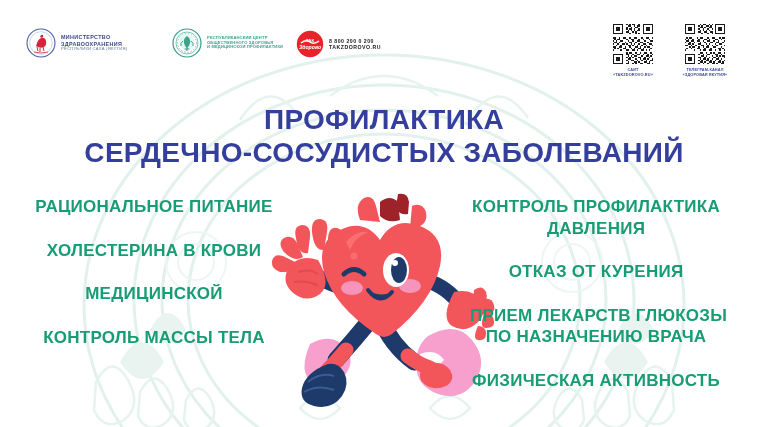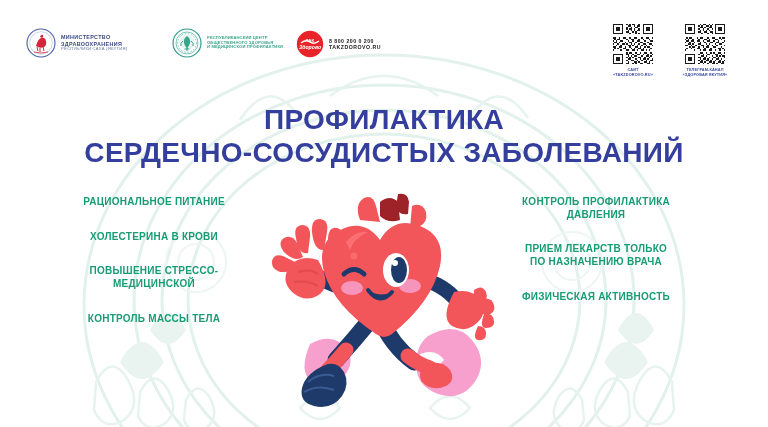--- a/index.html
+++ b/index.html
@@ -120,21 +120,21 @@
     position: absolute;
     top: 196px;
     width: 252px;
     z-index: 3;
   }
   #col-left  { left: 28px;  text-align: right; }
   #col-right { left: 470px; text-align: left;  }
 
   .tip {
     color: #179c73;
-    font-size: 10px;
+    font-size: 17px;
     font-weight: 700;
     letter-spacing: .25px;
     line-height: 1.27;
     margin-bottom: 22px;
   }
   #col-left  .tip { text-align: center; }
   #col-right .tip { text-align: center; }
   .tip span { display: block; white-space: nowrap; }
 
   
@@ -566,35 +566,37 @@
   </div>
 
   <div class="col" id="col-left">
     <div class="tip">
       <span>РАЦИОНАЛЬНОЕ ПИТАНИЕ</span>
     </div>
     <div class="tip">
       <span>ХОЛЕСТЕРИНА В КРОВИ</span>
     </div>
     <div class="tip">
-      <span>ПОВЫШЕНИЕ СТРЕССО-</span>
       <span>МЕДИЦИНСКОЙ</span>
     </div>
     <div class="tip">
       <span>КОНТРОЛЬ МАССЫ ТЕЛА</span>
     </div>
   </div>
 
   <div class="col" id="col-right">
     <div class="tip">
       <span>КОНТРОЛЬ ПРОФИЛАКТИКА</span>
       <span>ДАВЛЕНИЯ</span>
     </div>
     <div class="tip">
-      <span>ПРИЕМ ЛЕКАРСТВ ТОЛЬКО</span>
+      <span>ОТКАЗ ОТ КУРЕНИЯ</span>
+    </div>
+    <div class="tip">
+      <span>ПРИЕМ ЛЕКАРСТВ ГЛЮКОЗЫ</span>
       <span>ПО НАЗНАЧЕНИЮ ВРАЧА</span>
     </div>
     <div class="tip">
       <span>ФИЗИЧЕСКАЯ АКТИВНОСТЬ</span>
     </div>
   </div>
 
   <svg id="mascot" viewBox="0 0 232 226" xmlns="http://www.w3.org/2000/svg">
 
     <path d="M160 150 q28 -16 44 4 q16 20 4 40 q-14 22 -38 14 q-22 -8 -22 -30 q0 -18 12 -28 Z" fill="#f7a0cd"></path>

